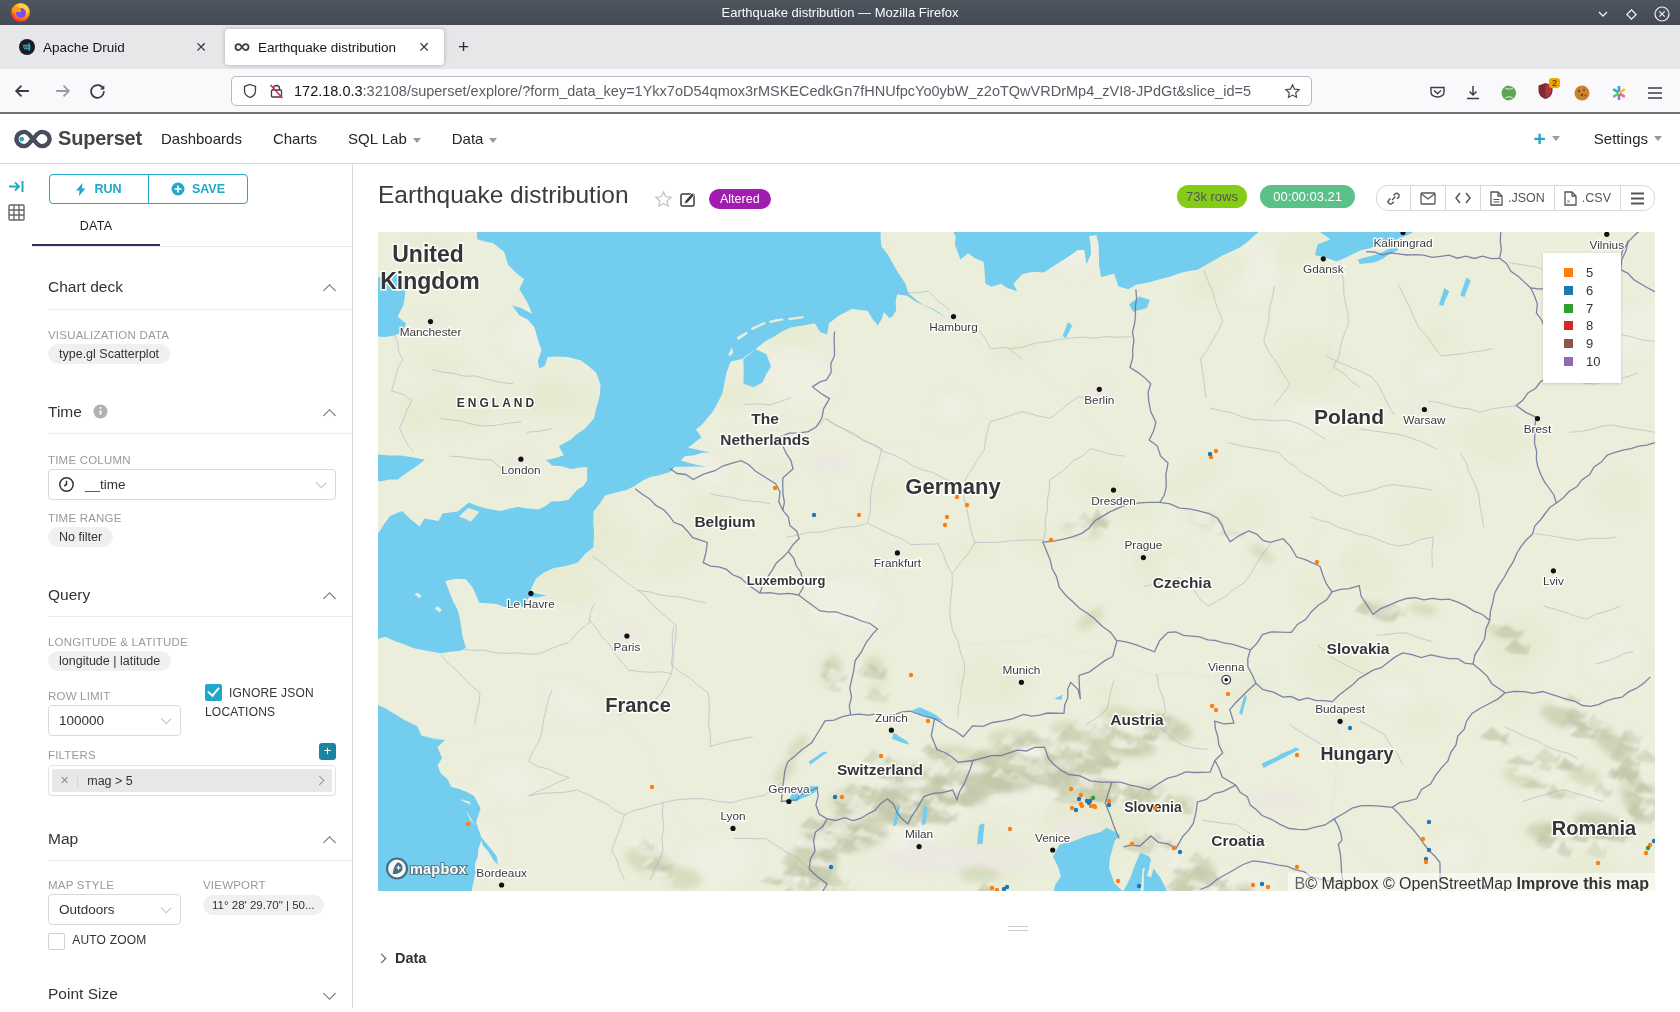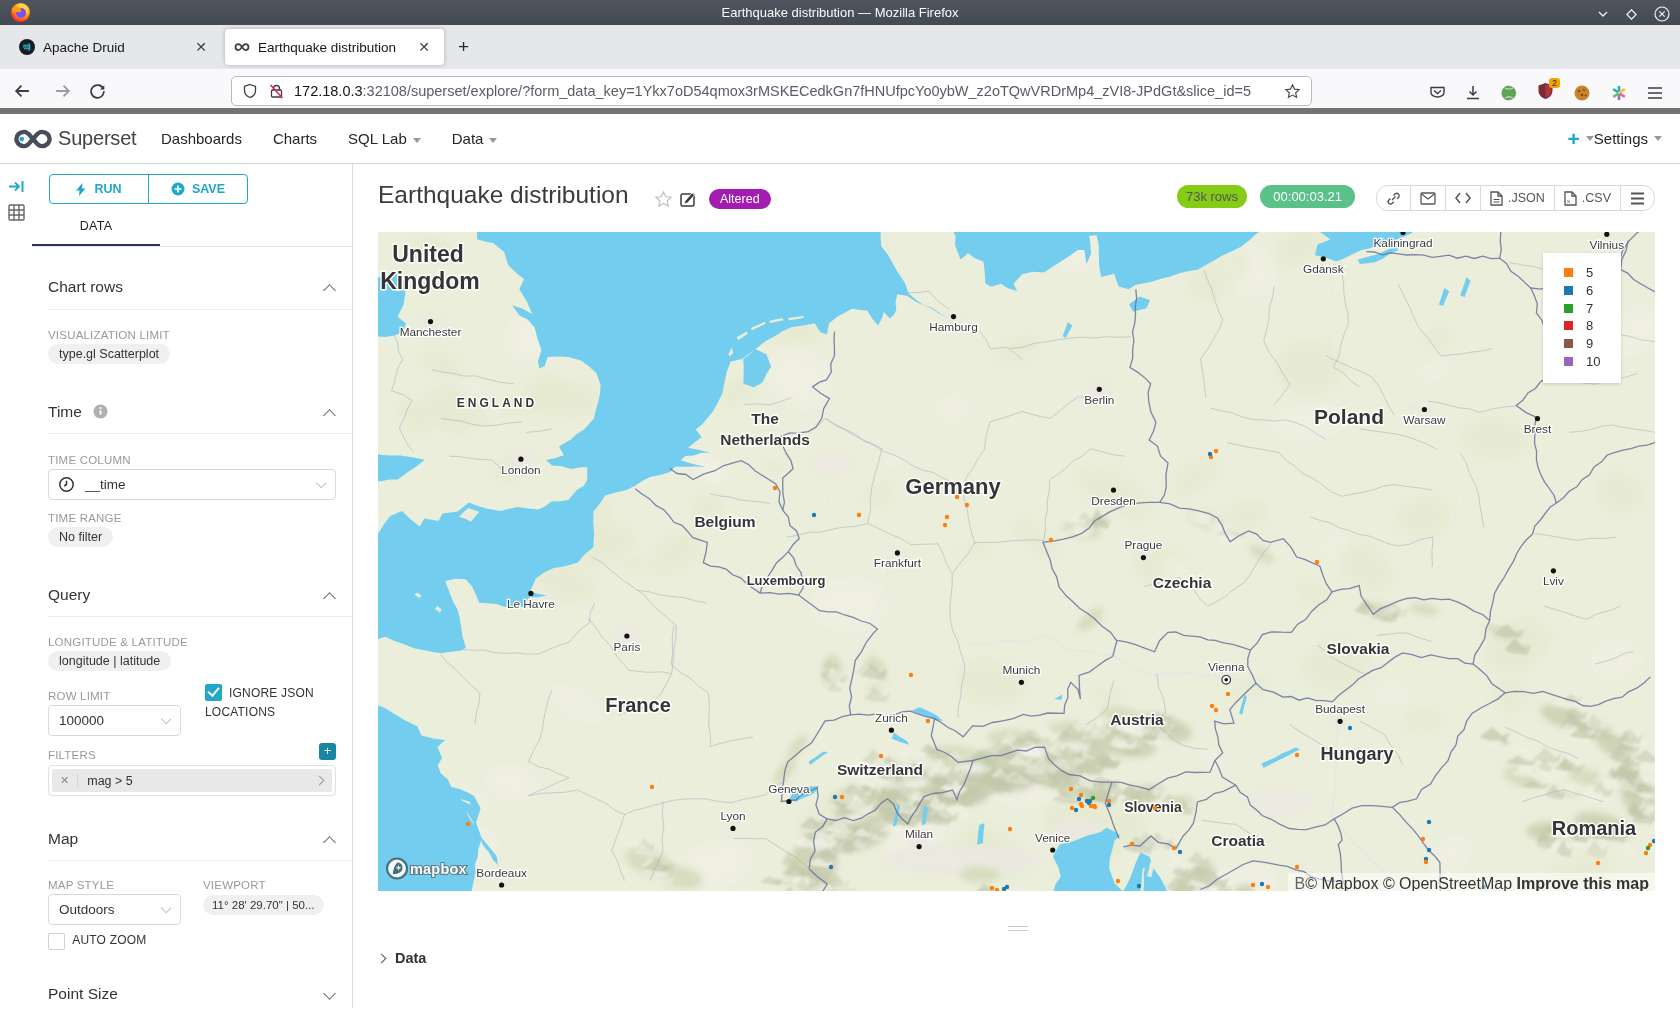--- a/index.html
+++ b/index.html
@@ -12,29 +12,29 @@
 .tbbtns{position:absolute;right:10px;top:0;height:28px;display:flex;align-items:center;gap:17px;color:#eef0f2}
 
 .tabbar{height:44px;background:#e6e7e9;display:flex;align-items:center;position:relative}
 .tab{display:flex;align-items:center;height:36px;border-radius:4px;padding:0 9px;font-size:13.5px;color:#15141a}
 .tab .fav{width:16px;height:16px;margin-right:8px}
 .tab .x{margin-left:auto;color:#3f3f46;font-size:14px;padding:2px 5px}
 .tab1{width:211px;margin-left:10px}
 .tab2{width:219px;background:#fff;box-shadow:0 0 4px rgba(0,0,0,.25);margin-left:4px}
 .newtab{font-size:19px;color:#2b2b33;margin-left:14px;font-weight:400}
 
-.urlrow{height:45px;background:#f9f9fb;border-bottom:6px solid #737373;position:relative}
+.urlrow{height:45px;background:#f9f9fb;border-bottom:2px solid #737373;position:relative}
 .navic{position:absolute;top:13px}
 .urlbox{position:absolute;left:231px;top:7px;width:1081px;height:30px;background:#fff;border:1px solid #b9b9c1;border-radius:5px;display:flex;align-items:center;padding:0 10px;font-size:14.5px;color:#5b5b66}
 .urlbox .host{color:#15141a}
 .ricons{position:absolute;left:1429px;top:13px;display:flex;align-items:center;gap:19px;color:#3c3c43;font-size:15px}
 
 .ssnav{height:50px;background:#fff;border-bottom:1px solid #d9d9d9;display:flex;align-items:center;position:relative}
 .sslogo{display:flex;align-items:center;margin-left:14px}
-.sslogo .word{font-size:20px;font-weight:normal;color:#444;letter-spacing:-.2px;margin-left:6px}
+.sslogo .word{font-size:20px;font-weight:bold;color:#444;letter-spacing:-.2px;margin-left:6px}
 .navlinks{position:absolute;left:161px;display:flex;align-items:center;gap:31px;font-size:15px;color:#262626}
 .caret{box-sizing:content-box;display:inline-block;width:0;height:0;border-left:4px solid transparent;border-right:4px solid transparent;border-top:5px solid #999;margin-left:6px;vertical-align:middle}
 .navright{margin-left:auto;display:flex;align-items:center;margin-right:18px;font-size:15px;color:#262626}
 
 .main{display:flex;height:844px}
 .rail{width:32px;background:#fff;position:relative}
 .rail svg{position:absolute;left:8px}
 .sidebar{width:321px;border-right:1px solid #dbdbdb;position:relative;font-size:13px}
 .runsave{position:absolute;left:17px;top:10px;width:199px;height:30px;border:1px solid #20a7c9;border-radius:4px;display:flex;color:#20a7c9;font-weight:bold;font-size:12.5px}
 .runsave>div{flex:1;display:flex;align-items:center;justify-content:center;gap:7px}
@@ -188,21 +188,21 @@
   </div>
   <div class="navlinks">
     <span>Dashboards</span>
       <span>Charts</span>
       <span>SQL Lab<span class="caret"></span></span>
       <span>Data<span class="caret"></span></span>
   </div>
   <div class="navright">
     <span style="color:#20a7c9;font-size:21px;font-weight:bold">+</span>
       <span class="caret"></span>
-    <span style="">Settings</span>
+    <span style="margin-left:34px">Settings</span>
       <span class="caret"></span>
   </div>
 </div>
 <div class="main">
   <div class="rail">
     <svg width="17" height="17" viewBox="0 0 17 17" style="top:14px">
         <path d="M1 8.5h10M7 4.5l4 4-4 4" stroke="#20a7c9" stroke-width="1.8" fill="none"></path>
         <path d="M14.5 3v11" stroke="#20a7c9" stroke-width="2"></path>
       </svg>
     <svg width="17" height="17" viewBox="0 0 17 17" style="top:40px">
@@ -218,23 +218,23 @@
             <path d="M6.5 0L0 7.5h3.5L3 13l6.5-7.5H6z" fill="#20a7c9"></path>
           </svg>RUN</div>
       <div><svg width="14" height="14" viewBox="0 0 14 14">
             <circle cx="7" cy="7" r="6.5" fill="#20a7c9"></circle>
             <path d="M7 3.5v7M3.5 7h7" stroke="#fff" stroke-width="1.6"></path>
           </svg>SAVE</div>
     </div>
     <div class="datatab">DATA</div>
     <div class="tabline"></div>
       <div class="tabborder"></div>
-    <div class="sec" style="top:114px"><span class="sechead">Chart rows</span><span class="chev up" style="top:8px"></span></div>
+    <div class="sec" style="top:114px"><span class="sechead">Chart deck</span><span class="chev up" style="top:8px"></span></div>
     <div class="divider" style="top:145px"></div>
-    <div class="sec" style="top:163px"><span class="lbl">VISUALIZATION LIMIT</span></div>
+    <div class="sec" style="top:163px"><span class="lbl">VISUALIZATION DATA</span></div>
     <div class="sec" style="top:180px"><span class="pill">type.gl Scatterplot</span></div>
     <div class="sec" style="top:239px"><span class="sechead">Time</span>
       <svg width="15" height="15" viewBox="0 0 15 15" style="vertical-align:-2px;margin-left:7px">
           <circle cx="7.5" cy="7.5" r="7" fill="#b0b0b0"></circle>
           <path d="M7.5 6.3v4.3" stroke="#fff" stroke-width="1.8"></path>
           <circle cx="7.5" cy="4" r="1.1" fill="#fff"></circle>
         </svg>
       <span class="chev up" style="top:8px"></span></div>
     <div class="divider" style="top:269px"></div>
     <div class="sec" style="top:288px"><span class="lbl">TIME COLUMN</span></div>

